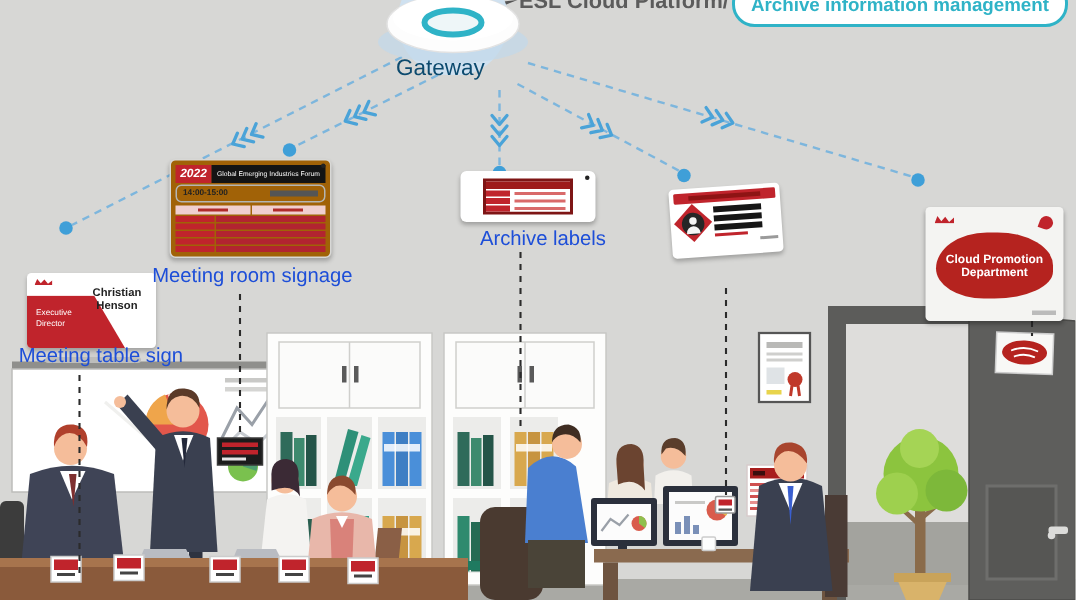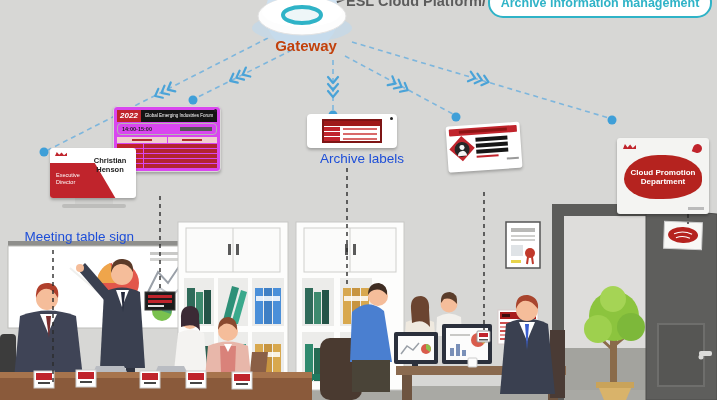--- a/index.html
+++ b/index.html
@@ -10,51 +10,51 @@
 
   
   .pill{left:488px;top:-13px;width:220px;height:27px;background:#fff;border:2px solid #2fb3c7;
         border-radius:15px;color:#2fb3c7;font-size:12.5px;font-weight:bold;
         display:flex;align-items:center;justify-content:center;z-index:4;}
 
   
   .cloud-title{left:346px;top:-7px;width:140px;text-align:center;font-size:14.5px;font-weight:bold;
                color:#5c5c5c;line-height:16px;z-index:4;}
 
-  .gw-label{left:264px;top:37px;width:84px;text-align:center;font-size:15px;font-weight:bold;
-            color:#c2410c;z-index:4;}
+  .gw-label{left:264px;top:37px;width:84px;font-size:15px;font-weight:normal;
+            color:#0c4a6e;z-index:4;}
 
   .dev-label{font-size:13.5px;color:#1d4ed8;text-align:right;z-index:5;}
 
   
   .dev{z-index:4;}
   .shadowed{box-shadow:0 2px 3px rgba(0,0,0,.25);}
 
   
-  .signage{left:113px;top:106px;width:108px;height:66px;background:#d946ef;border:1px solid #d8d8d6;
+  .signage{left:113px;top:106px;width:108px;height:66px;background:#a16207;border:1px solid #d8d8d6;
            border-radius:4px;padding:3px;box-sizing:border-box;}
   .sig-dot{position:absolute;top:2px;right:3px;width:3px;height:3px;background:#222;border-radius:50%;}
   .sig-top{display:flex;height:12px;}
   .sig-year{background:#c0242c;color:#fff;font-size:8px;font-weight:bold;font-style:italic;width:24px;
             text-align:center;line-height:12px;}
   .sig-title{background:#141414;color:#fff;font-size:4.5px;flex:1;line-height:12px;text-align:center;
              overflow:hidden;white-space:nowrap;}
   .sig-info{height:10px;border:1px solid #b5b5b3;border-radius:4px;margin-top:1px;display:flex;
             align-items:center;font-size:5.5px;font-weight:bold;color:#222;}
   .sig-time{margin-left:4px;}
   .sig-host-bar{margin-left:auto;margin-right:4px;width:32px;height:4px;background:#555;}
   .sig-head{display:flex;gap:1px;height:6px;margin-top:2px;}
   .sig-head i{flex:1;background:#f0cfcf;position:relative;}
   .sig-head i::after{content:"";position:absolute;left:30%;top:2px;width:40%;height:2px;background:#b02a2a;}
   .sig-row{height:4px;margin-top:1px;display:flex;gap:1px;}
   .sig-row .c1{width:26px;background:#c0242c;}
   .sig-row .c2{flex:1;background:#b22430;}
 
   
-  .tablesign{left:18px;top:148px;width:88px;margin-left:32px;}
+  .tablesign{left:18px;top:182px;width:88px;}
   .ts-card{width:86px;height:50px;background:#fff;border-radius:3px;position:relative;overflow:hidden;
            box-shadow:0 2px 3px rgba(0,0,0,.25);}
   .ts-logo{position:absolute;left:5px;top:4px;width:12px;height:4px;background:#c0242c;
            clip-path:polygon(0 100%,15% 0,35% 70%,55% 10%,75% 80%,100% 20%,100% 100%);}
   .ts-red{position:absolute;left:0;top:15px;width:100%;height:35px;background:#c0242c;
           clip-path:polygon(0 0,52% 0,76% 100%,0 100%);}
   .ts-name{position:absolute;right:3px;top:9px;width:46px;font-size:7.5px;font-weight:bold;color:#222;
            text-align:center;line-height:8.5px;}
   .ts-title{position:absolute;left:6px;top:24px;width:36px;font-size:5.5px;color:#fff;line-height:6.5px;z-index:2;}
   .ts-stand{width:38px;height:6px;background:#cfcfcd;margin:0 auto;}
@@ -455,32 +455,33 @@
       </div>
     <div class="sig-row">
         <i class="c1"></i>
         <i class="c2"></i>
       </div>
     <div class="sig-row">
         <i class="c1"></i>
         <i class="c2"></i>
       </div>
   </div>
+  <div class="abs dev-label" style="left:95px;top:176px;width:140px;">Meeting room signage</div>
 
   <div class="abs dev tablesign">
     <div class="ts-card">
       <span class="ts-logo"></span>
       <div class="ts-red"></div>
       <div class="ts-name">Christian Henson</div>
       <div class="ts-title">Executive Director</div>
     </div>
     <div class="ts-stand"></div>
     <div class="ts-base"></div>
   </div>
-  <div class="abs dev-label" style="left:16px;top:229px;width:118px;">Meeting table sign</div>
+  <div class="abs dev-label" style="left:4px;top:229px;width:118px;">Meeting table sign</div>
 
   <div class="abs dev archdev shadowed">
     <span class="arch-dot"></span>
     <div class="arch-tag">
       <div class="arch-hd"></div>
       <div class="arch-row">
           <i class="a1"></i>
           <i class="a2"></i>
         </div>
       <div class="arch-row">

